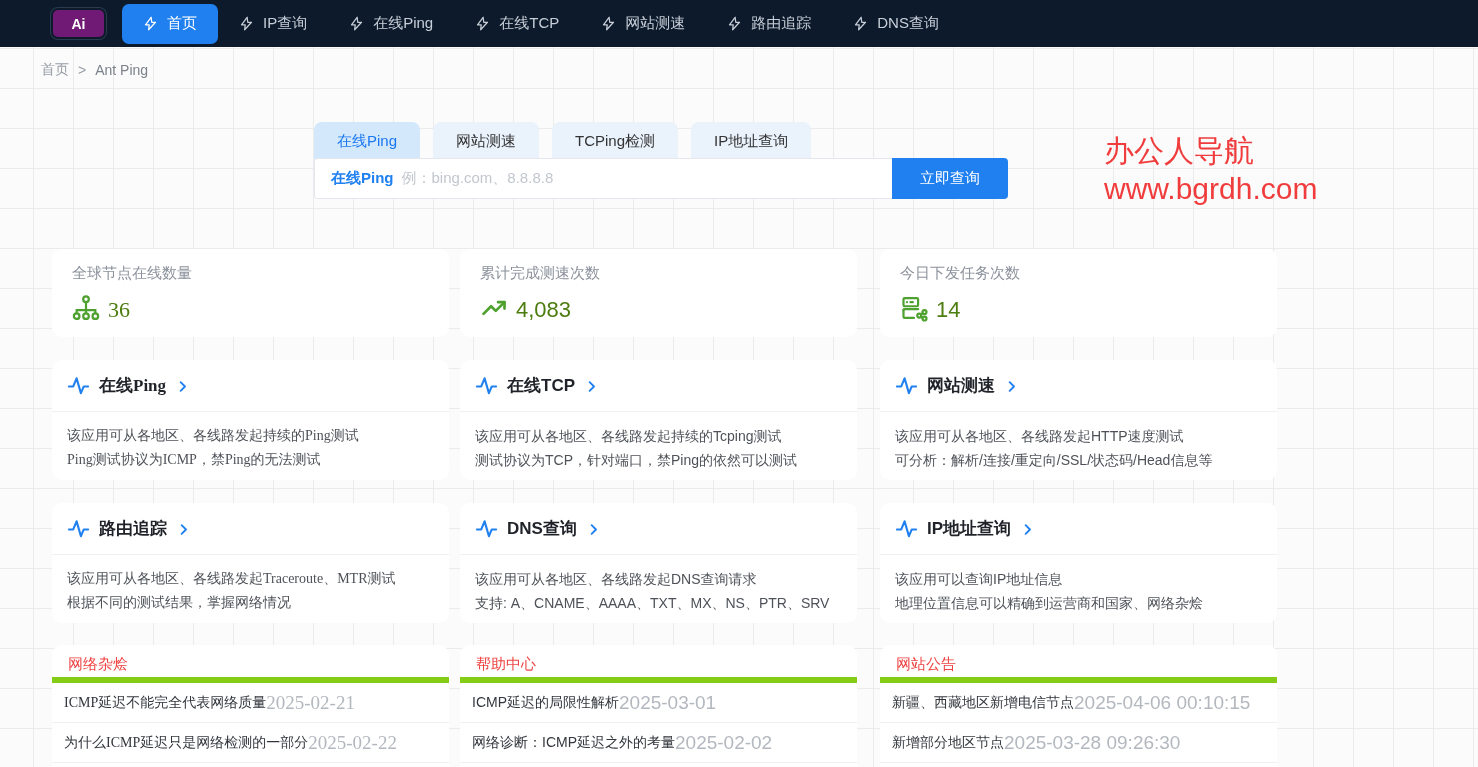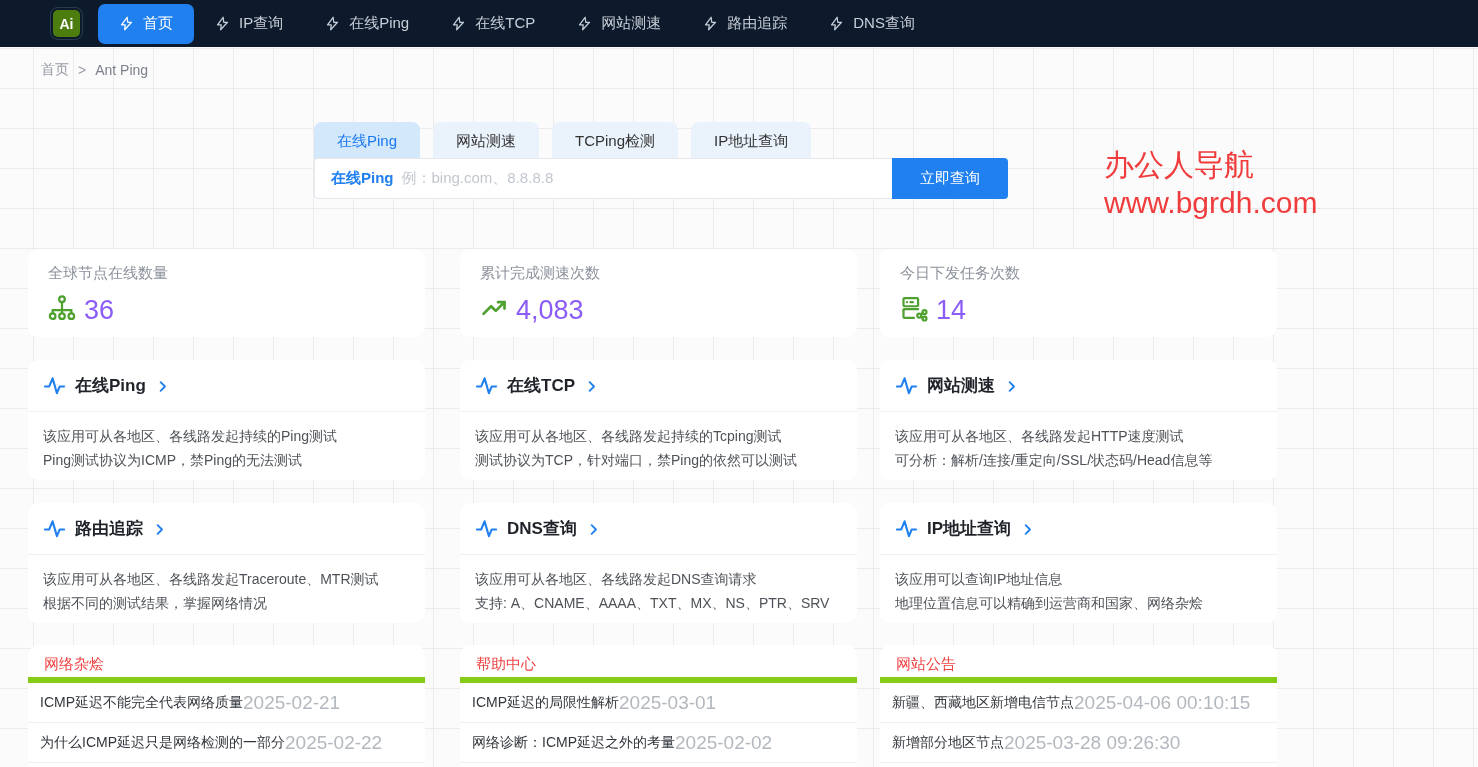--- a/index.html
+++ b/index.html
@@ -7,21 +7,21 @@
   body { font-family:"Liberation Sans","DejaVu Sans",sans-serif; }
   .page { position:relative; width:1478px; height:767px; overflow:hidden;
     background-color:#fbfbfb;
     background-image:linear-gradient(#ebebeb 1px, transparent 1px),
                      linear-gradient(90deg,#ebebeb 1px, transparent 1px);
     background-size:40px 40px; background-position:-7px 8px; }
 
   
   .navbar { position:absolute; left:0; top:0; width:1478px; height:47px;
     background:#0c1a2b; display:flex; align-items:center; }
-  .logo { margin-left:53px; width:27px; height:27px; background:#4d7c0f;
+  .logo { margin-left:53px; width:51px; height:27px; background:#701a75;
     border-radius:5px; color:#fff; font-weight:bold; font-size:14px;
     display:flex; align-items:center; justify-content:center;
     box-shadow:0 0 0 2px #0c1a2b, 0 0 0 3px #2a3b50; }
   .nav-items { display:flex; align-items:center; margin-left:18px; }
   .nav-item { display:flex; align-items:center; gap:9px; color:#c8cfd8;
     font-size:15px; height:40px; padding:0 21px; border-radius:7px; cursor:pointer; }
   .nav-item .bolt { width:15px; height:15px; display:flex; }
   .nav-item .bolt svg { width:15px; height:15px; }
   .nav-item.active { background:#2080f0; color:#fff; }
 
@@ -39,53 +39,53 @@
     display:flex; }
   .search-input { flex:1; background:#fff; border:1px solid #e4e7ed;
     border-right:none; border-radius:4px 0 0 4px; display:flex;
     align-items:center; padding-left:16px; gap:8px; }
   .search-input .prefix { color:#2080f0; font-weight:bold; font-size:15px; }
   .search-input .ph { color:#c2c7cf; font-size:15px; }
   .search-btn { width:116px; background:#2080f0; color:#fff; font-size:15px;
     border:none; border-radius:0 4px 4px 0; cursor:pointer; }
 
   
-  .watermark { position:absolute; left:1104px; top:146px; color:#f03c3c;
+  .watermark { position:absolute; left:1104px; top:132px; color:#f03c3c;
     font-size:30px; font-weight:500; line-height:38px; }
 
   
   .card { position:absolute; width:397px; background:#fff; border-radius:10px; }
 
   
   .stat-card { height:88px; padding:15px 20px; }
   .stat-title { font-size:15px; color:#8b919b; }
   .stat-value { display:flex; align-items:center; gap:8px; margin-top:11px; }
   .stat-value svg { width:28px; height:28px; }
-  .stat-num { font-size:27px; color:#8b5cf6; }
+  .stat-num { font-size:22px; color:#4d7c0f; }
 
   
   .feat-card { height:120px; }
   .feat-head { height:52px; display:flex; align-items:center; gap:9px;
     padding:0 15px; border-bottom:1px solid #f0f0f3; cursor:pointer; }
   .feat-head .pulse svg { width:23px; height:23px; display:block; }
   .feat-title { font-size:17px; font-weight:bold; color:#1f2329; }
   .feat-head .chev svg { width:15px; height:15px; display:block; margin-top:2px; }
   .feat-body { padding:12px 15px 0; font-size:14px; color:#4e5258; line-height:24px; }
 
   
   .list-card { height:170px; }
   .list-head { height:38px; line-height:38px; padding:0 16px; font-size:15px;
     color:#ef4444; border-bottom:6px solid #84cc16; }
   .list-row { height:40px; display:flex; align-items:center;
     padding:0 12px; border-bottom:1px solid #f0f0f3;
     cursor:pointer; }
   .list-row .t { font-size:14px; color:#33373d; }
   .list-row .d { font-size:19px; color:#b3b8bf; }
 
-  .c1 { left:28px; }  .c2 { left:460px; }  .c3 { left:880px; }
+  .c1 { left:52px;font-family:Liberation Serif, serif; }  .c2 { left:460px; }  .c3 { left:880px; }
   .r-stat { top:249px; } .r-f1 { top:360px; } .r-f2 { top:503px; } .r-list { top:645px; }
 </style>
 </head>
 <body>
 
 <div class="page">
 
   <div class="navbar">
     <div class="logo">Ai</div>
     <div class="nav-items">

